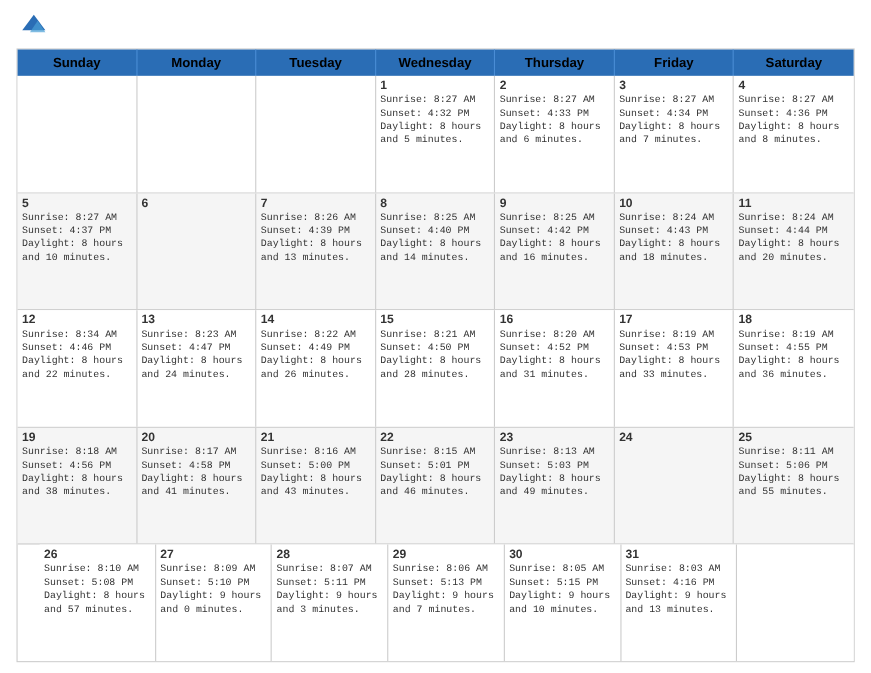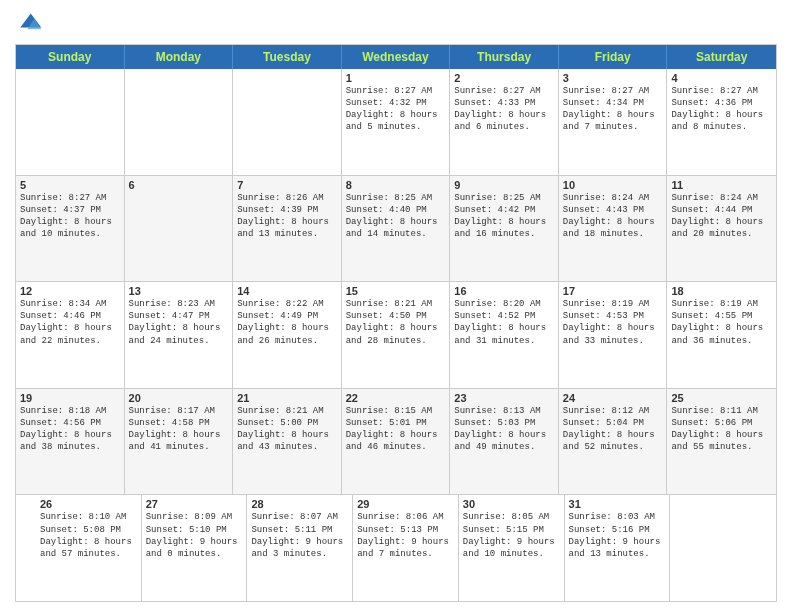--- a/index.html
+++ b/index.html
@@ -65,21 +65,21 @@
       display: flex;
       flex-direction: column;
       border: 1px solid #ccc;
     }
     .cal-header {
       display: grid;
       grid-template-columns: repeat(7, 1fr);
       background: #2a6db5;
     }
     .cal-header-cell {
-      color: #bef264;
+      color: #000000;
       font-size: 12px;
       font-weight: bold;
       text-align: center;
       padding: 5px 2px;
       border-right: 1px solid #4a8dd5;
     }
     .cal-header-cell:last-child { border-right: none; }
     .cal-body {
       flex: 1;
       display: flex;
@@ -290,45 +290,41 @@
           </div>
           <div class="cal-cell">
             <span class="day-num">20</span>
             <div class="cell-info">Sunrise: 8:17 AM
 Sunset: 4:58 PM
 Daylight: 8 hours
 and 41 minutes.</div>
           </div>
           <div class="cal-cell">
             <span class="day-num">21</span>
-            <div class="cell-info">Sunrise: 8:21 AM
+            <div class="cell-info">Sunrise: 8:16 AM
 Sunset: 5:00 PM
 Daylight: 8 hours
 and 43 minutes.</div>
           </div>
           <div class="cal-cell">
             <span class="day-num">22</span>
             <div class="cell-info">Sunrise: 8:15 AM
 Sunset: 5:01 PM
 Daylight: 8 hours
 and 46 minutes.</div>
           </div>
           <div class="cal-cell">
             <span class="day-num">23</span>
             <div class="cell-info">Sunrise: 8:13 AM
 Sunset: 5:03 PM
 Daylight: 8 hours
 and 49 minutes.</div>
           </div>
           <div class="cal-cell">
             <span class="day-num">24</span>
-            <div class="cell-info">Sunrise: 8:12 AM
-Sunset: 5:04 PM
-Daylight: 8 hours
-and 52 minutes.</div>
           </div>
           <div class="cal-cell">
             <span class="day-num">25</span>
             <div class="cell-info">Sunrise: 8:11 AM
 Sunset: 5:06 PM
 Daylight: 8 hours
 and 55 minutes.</div>
           </div>
         </div>
         <div class="cal-row">
@@ -363,21 +359,21 @@
           <div class="cal-cell">
             <span class="day-num">30</span>
             <div class="cell-info">Sunrise: 8:05 AM
 Sunset: 5:15 PM
 Daylight: 9 hours
 and 10 minutes.</div>
           </div>
           <div class="cal-cell">
             <span class="day-num">31</span>
             <div class="cell-info">Sunrise: 8:03 AM
-Sunset: 5:16 PM
+Sunset: 4:16 PM
 Daylight: 9 hours
 and 13 minutes.</div>
           </div>
           <div class="cal-cell empty"></div>
         </div>
       </div>
   </div>
 </div>
 
 </body></html>

